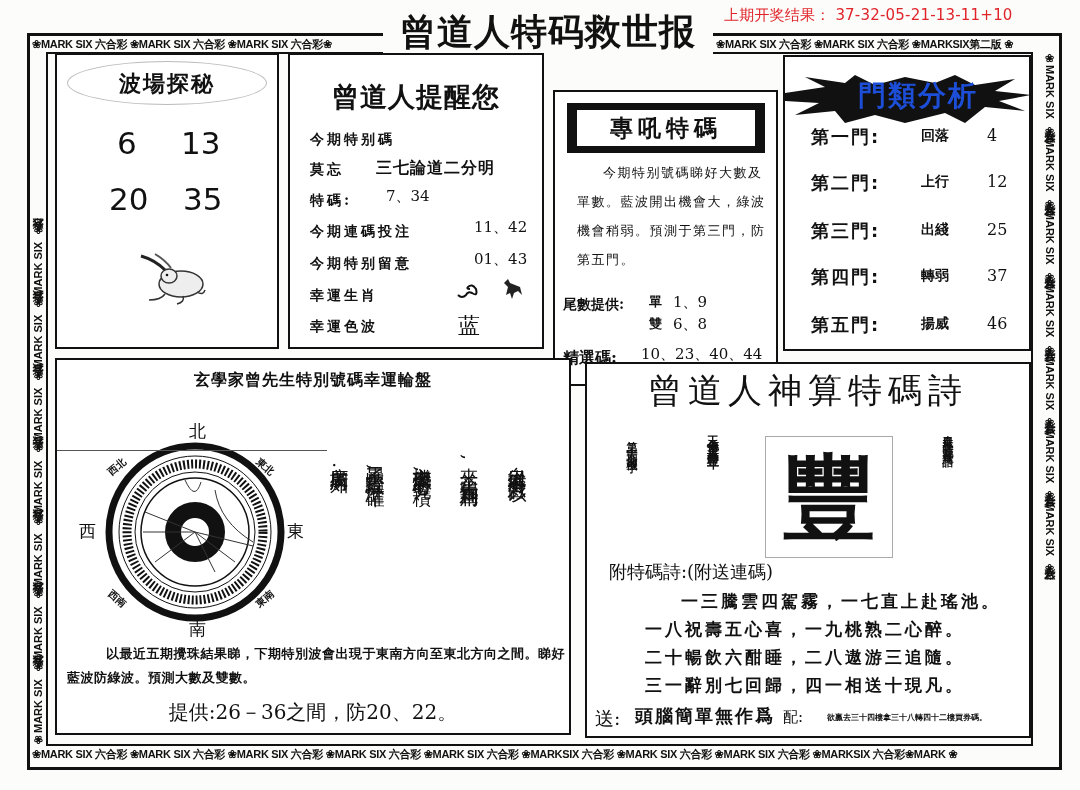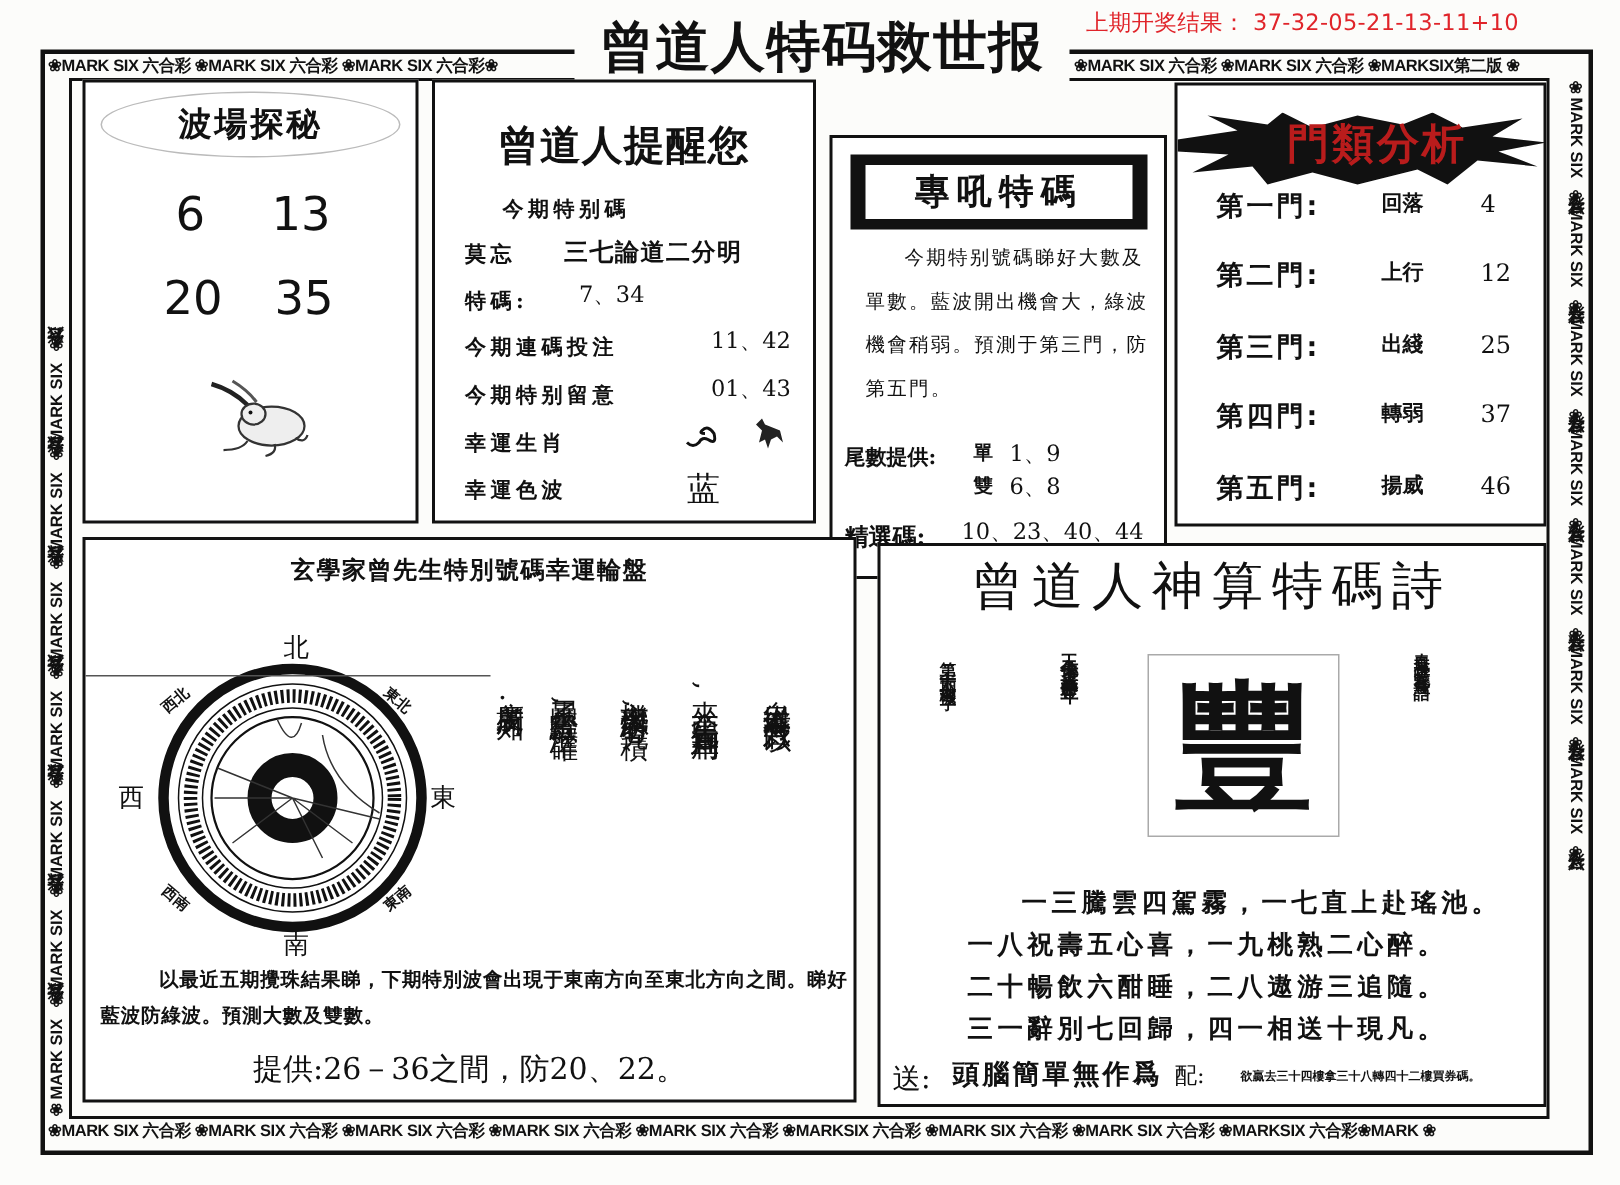--- a/index.html
+++ b/index.html
@@ -86,21 +86,21 @@
   .b3-label { position: absolute; font-size: 14px; font-weight: bold; white-space: nowrap; }
   .b3-val { position: absolute; font-size: 15px; white-space: nowrap; }
 
   
   .b4 { left: 783px; top: 55px; width: 248px; height: 296px; }
   .b4-banner {
     position: absolute; left: 0; top: 18px; width: 246px; height: 50px;
   }
   .b4-banner-text {
     position: absolute; left: 58px; top: 22px; width: 150px; text-align: center;
-    color: #b91c1c; font-family: "DejaVu Sans", sans-serif; font-size: 28px; font-weight: bold; letter-spacing: 2px;
+    color: #1d4ed8; font-family: "DejaVu Sans", sans-serif; font-size: 28px; font-weight: bold; letter-spacing: 2px;
   }
   .b4-row { position: absolute; left: 26px; width: 210px; height: 30px; }
   .b4-door { position: absolute; left: 0; top: 0; font-family: "DejaVu Sans", sans-serif; font-weight: bold; font-size: 18px; letter-spacing: 2px; }
   .b4-term { position: absolute; left: 110px; top: 2px; font-size: 14px; font-weight: bold; }
   .b4-num { position: absolute; left: 176px; top: 1px; font-size: 16px; }
 
   
   .b5 { left: 55px; top: 358px; width: 516px; height: 377px; }
   .b5-title {
     position: absolute; left: 0; top: 10px; width: 100%; text-align: center;
@@ -170,21 +170,21 @@
     <path d="M20 4 Q30 10 36 18" stroke="#555" stroke-width="2" fill="none"></path>
     <ellipse cx="46" cy="34" rx="22" ry="13" fill="#eee" stroke="#333" stroke-width="1.5"></ellipse>
     <ellipse cx="34" cy="26" rx="8" ry="7" fill="#eee" stroke="#333" stroke-width="1.5"></ellipse>
     <circle cx="32" cy="25" r="1.3" fill="#111"></circle>
     <path d="M30 44 Q26 50 14 50 M48 46 Q50 52 42 54 M62 42 Q68 46 70 40" stroke="#333" stroke-width="1.5" fill="none"></path>
   </svg>
 </div>
 
 <div class="box b2">
   <div class="b2-title">曾道人提醒您</div>
-  <div class="b2-row" style="top:76px;margin-left:25px;">今期特别碼</div>
+  <div class="b2-row" style="top:76px;">今期特别碼</div>
   <div class="b2-row" style="top:106px;">莫忘</div>
   <div class="b2-val" style="left:86px;top:103px;font-size:16px;font-weight:bold;letter-spacing:1px;">三七論道二分明</div>
   <div class="b2-row" style="top:137px;">特碼:</div>
   <div class="b2-val" style="left:96px;top:132px;">7、34</div>
   <div class="b2-row" style="top:168px;">今期連碼投注</div>
   <div class="b2-val" style="left:184px;top:163px;">11、42</div>
   <div class="b2-row" style="top:200px;">今期特别留意</div>
   <div class="b2-val" style="left:184px;top:195px;">01、43</div>
   <div class="b2-row" style="top:232px;">幸運生肖</div>
   <svg class="abs" style="left:166px;top:224px;" width="26" height="22" viewBox="0 0 26 22">
@@ -278,20 +278,21 @@
   <div class="b5-note">以最近五期攪珠結果睇，下期特別波會出現于東南方向至東北方向之間。睇好藍波防綠波。預測大數及雙數。</div>
   <div class="b5-provide">提供:26－36之間，防20、22。</div>
 </div>
 
 <div class="box b6">
   <div class="b6-title">曾道人神算特碼詩</div>
   <div class="b6-vtext" style="left:38px;top:68px;">第二十六期玄機字</div>
   <div class="b6-vtext" style="left:120px;top:62px;font-size:12px;">玉兔傳喜人壽豐年</div>
   <div class="b6-char-box">豐</div>
   <div class="b6-vtext" style="left:354px;top:62px;">春風送暖花香鳥語</div>
+  <div class="b6-sub">附特碼詩:(附送連碼)</div>
   <div class="b6-line" style="top:226px;margin-left:36px;">一三騰雲四駕霧，一七直上赴瑤池。</div>
   <div class="b6-line" style="top:254px;">一八祝壽五心喜，一九桃熟二心醉。</div>
   <div class="b6-line" style="top:282px;">二十暢飲六酣睡，二八遨游三追隨。</div>
   <div class="b6-line" style="top:310px;">三一辭別七回歸，四一相送十現凡。</div>
   <div class="b6-send">送:</div>
   <div class="b6-send-b">頭腦簡單無作爲</div>
   <div class="b6-pei">配:</div>
   <div class="b6-tiny">欲贏去三十四樓拿三十八轉四十二樓買券碼。</div>
 </div>
 

